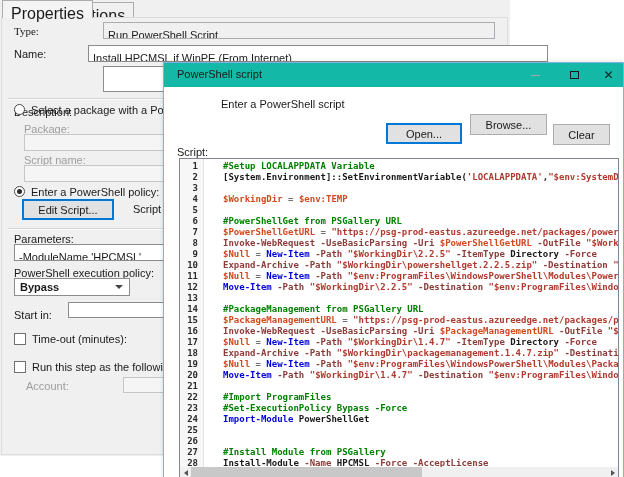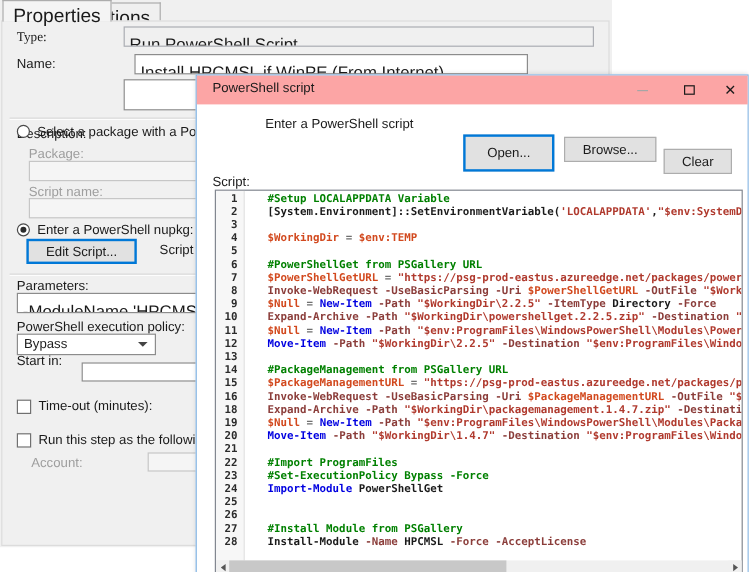--- a/index.html
+++ b/index.html
@@ -11,42 +11,42 @@
   
   #props-dialog { left:0; top:0; width:510px; height:456px; background:#f0f0f0; }
   .tab { border:1px solid #acacac; border-bottom:none; background:#f0f0f0;
     padding:4px 8px 0 8px; font-size:16px; }
   .tab.active { background:#f4f4f4; z-index:2; }
   .tab-panel { left:1px; top:17px; width:507px; height:438px; background:#f0f0f0;
     border:1px solid #dcdcdc; }
   .lbl { white-space:nowrap; }
   .lbl.disabled { color:#9e9e9e; }
   .txtbox { background:#fff; border:1px solid #8c8c8c; padding:6px 4px;
-    white-space:nowrap; overflow:hidden; font-size:14px; }
+    white-space:nowrap; overflow:hidden; font-size:11px; }
   .txtbox.readonly { background:#f0f0f0; border-color:#abadb3; }
   .txtbox.disabled { background:#f5f5f5; border-color:#c6c6c6; color:#9e9e9e; }
   .groove { border-top:1px solid #d5d5d5; border-bottom:1px solid #fdfdfd; height:2px; }
   .radio { width:11px; height:11px; border:1px solid #4a4a4a; border-radius:50%;
     background:#fff; }
   .radio.checked::after { content:""; position:absolute; left:2px; top:2px;
     width:5px; height:5px; border-radius:50%; background:#2b2b2b; }
   .checkbox { width:12px; height:12px; border:1px solid #707070; background:#fff; }
   .btn { background:#e1e1e1; border:1px solid #adadad; text-align:center;
     font-size:11px; display:flex; align-items:center; justify-content:center; }
   .btn.focused { border:2px solid var(--accent-focus); }
   .combo { background:#fff; border:1px solid #8c8c8c; display:flex;
     align-items:center; padding-left:5px; }
   .combo .chev { position:absolute; right:6px; top:6px; width:0; height:0;
     border-left:4px solid transparent; border-right:4px solid transparent;
     border-top:4px solid #444; }
 
   
   #ps-window { left:163px; top:62px; width:461px; height:416px; background:#fff;
     border:1px solid var(--window-border); box-shadow:0 0 4px rgba(0,0,0,.15); }
-  .titlebar { left:0; top:0; width:459px; height:24px; background:#fca5a5; }
+  .titlebar { left:0; top:0; width:459px; height:24px; background:#14b8a6; }
   .title-text { left:13px; top:5px; font-size:11px; }
   .cap-btn { top:0; height:24px; display:flex; align-items:center;
     justify-content:center; }
   .min-glyph { width:9px; height:1px; background:#a6a6a6; }
   .max-glyph { width:9px; height:8px; border:1px solid #1a1a1a; }
   .close-glyph { font-size:12px; color:#1a1a1a; line-height:1; }
 
   
   #editor { left:15px; top:95px; width:440px; height:321px; background:#fff;
     border:1px solid #828790; overflow:hidden; }
@@ -80,54 +80,54 @@
 
   <div id="props-dialog" class="abs">
     <div class="tab active abs" style="left:2px; top:0; height:18px;">Properties</div>
     <div class="tab abs" style="left:61px; top:2px; height:16px;">Options</div>
     <div class="tab-panel abs"></div>
 
     <div class="lbl abs" style="left:14px; top:25px;font-family:Liberation Serif, serif;">Type:</div>
     <div class="txtbox readonly abs" style="left:103px; top:22px; width:392px; height:17px;">Run PowerShell Script</div>
 
     <div class="lbl abs" style="left:14px; top:48px;">Name:</div>
-    <div class="txtbox abs" style="left:112px; top:45px; width:328px; height:17px;">Install HPCMSL if WinPE (From Internet)</div>
+    <div class="txtbox abs" style="left:88px; top:45px; width:460px; height:17px;">Install HPCMSL if WinPE (From Internet)</div>
 
     <div class="lbl abs" style="left:14px; top:70px;margin-top:36px;">Description:</div>
     <div class="txtbox abs" style="left:103px; top:66px; width:392px; height:26px;"></div>
 
     <div class="groove abs" style="left:8px; top:98px; width:494px;"></div>
 
     <div class="radio abs" style="left:14px; top:104px;"></div>
     <div class="lbl abs" style="left:31px; top:104px;">Select a package with a PowerShell script</div>
 
     <div class="lbl disabled abs" style="left:24px; top:123px;">Package:</div>
     <div class="txtbox disabled abs" style="left:24px; top:134px; width:466px; height:17px;"></div>
 
     <div class="lbl disabled abs" style="left:24px; top:154px;">Script name:</div>
     <div class="txtbox disabled abs" style="left:24px; top:165px; width:466px; height:17px;"></div>
 
     <div class="radio checked abs" style="left:14px; top:186px;"></div>
-    <div class="lbl abs" style="left:31px; top:186px;">Enter a PowerShell nupkg:</div>
+    <div class="lbl abs" style="left:31px; top:186px;">Enter a PowerShell policy:</div>
 
     <div class="btn focused abs" style="left:22px; top:199px; width:92px; height:21px;">Edit Script...</div>
     <div class="lbl abs" style="left:133px; top:203px; width:30px; overflow:hidden; white-space:nowrap;">Script status</div>
 
     <div class="groove abs" style="left:8px; top:228px; width:494px;"></div>
 
     <div class="lbl abs" style="left:14px; top:233px;">Parameters:</div>
     <div class="txtbox abs" style="left:14px; top:244px; width:476px; height:17px;">-ModuleName 'HPCMSL'</div>
 
     <div class="lbl abs" style="left:14px; top:267px;">PowerShell execution policy:</div>
-    <div class="combo abs" style="left:14px; top:278px; width:116px; height:18px;">
+    <div class="combo abs" style="left:14px; top:278px; width:116px; height:18px;font-weight:bold;">
       <span>Bypass</span>
       <span class="chev"></span>
     </div>
 
-    <div class="lbl abs" style="left:14px; top:295px;">Start in:</div>
+    <div class="lbl abs" style="left:14px; top:309px;">Start in:</div>
     <div class="txtbox abs" style="left:68px; top:302px; width:422px; height:16px;"></div>
 
     <div class="checkbox abs" style="left:14px; top:333px;"></div>
     <div class="lbl abs" style="left:32px; top:333px;">Time-out (minutes):</div>
 
     <div class="checkbox abs" style="left:14px; top:361px;"></div>
     <div class="lbl abs" style="left:32px; top:361px;">Run this step as the following account</div>
 
     <div class="lbl disabled abs" style="left:26px; top:380px;">Account:</div>
     <div class="txtbox disabled abs" style="left:123px; top:377px; width:367px; height:16px;"></div>
@@ -142,21 +142,21 @@
       <div class="cap-btn abs" style="left:392px; width:36px;">
         <span class="max-glyph"></span>
       </div>
       <div class="cap-btn abs" style="left:430px; width:29px;">
         <span class="close-glyph">✕</span>
       </div>
     </div>
 
     <div class="lbl abs" style="left:13px; top:35px;margin-left:44px;">Enter a PowerShell script</div>
 
-    <div class="btn focused abs" style="left:222px; top:49px; width:76px; height:31px;">Open...</div>
+    <div class="btn focused abs" style="left:222px; top:60px; width:76px; height:21px;">Open...</div>
     <div class="btn abs" style="left:306px; top:51px; width:77px; height:21px;">Browse...</div>
     <div class="btn abs" style="left:389px; top:61px; width:57px; height:21px;">Clear</div>
 
     <div class="lbl abs" style="left:13px; top:83px;">Script:</div>
 
     <div id="editor" class="abs">
       <div id="num-margin" class="abs"></div>
       <div id="lines" class="abs">
           <div class="ed-line"><span class="ed-num">1</span><span class="ed-code"><span class="tok-c">#Setup LOCALAPPDATA Variable</span></span></div>
           <div class="ed-line"><span class="ed-num">2</span><span class="ed-code"><span class="tok-t">[System.Environment]::SetEnvironmentVariable(</span><span class="tok-s">'LOCALAPPDATA'</span><span class="tok-t">,</span><span class="tok-s">"$env:SystemDrive\Users\Default\AppData\Local"</span></span></div>
@@ -167,20 +167,21 @@
           <div class="ed-line"><span class="ed-num">7</span><span class="ed-code"><span class="tok-v">$PowerShellGetURL</span><span class="tok-o"> = </span><span class="tok-s">"https://psg-prod-eastus.azureedge.net/packages/powershellget.2.2.5.nupkg"</span></span></div>
           <div class="ed-line"><span class="ed-num">8</span><span class="ed-code"><span class="tok-p">Invoke-WebRequest</span><span class="tok-p"> -UseBasicParsing</span><span class="tok-p"> -Uri </span><span class="tok-v">$PowerShellGetURL</span><span class="tok-p"> -OutFile </span><span class="tok-s">"$WorkingDir\powershellget.2.2.5.zip"</span></span></div>
           <div class="ed-line"><span class="ed-num">9</span><span class="ed-code"><span class="tok-v">$Null</span><span class="tok-o"> = </span><span class="tok-k">New-Item</span><span class="tok-p"> -Path </span><span class="tok-s">"$WorkingDir\2.2.5"</span><span class="tok-p"> -ItemType </span><span class="tok-t">Directory</span><span class="tok-p"> -Force</span></span></div>
           <div class="ed-line"><span class="ed-num">10</span><span class="ed-code"><span class="tok-p">Expand-Archive</span><span class="tok-p"> -Path </span><span class="tok-s">"$WorkingDir\powershellget.2.2.5.zip"</span><span class="tok-p"> -Destination </span><span class="tok-s">"$WorkingDir\2.2.5"</span></span></div>
           <div class="ed-line"><span class="ed-num">11</span><span class="ed-code"><span class="tok-v">$Null</span><span class="tok-o"> = </span><span class="tok-k">New-Item</span><span class="tok-p"> -Path </span><span class="tok-s">"$env:ProgramFiles\WindowsPowerShell\Modules\PowerShellGet"</span></span></div>
           <div class="ed-line"><span class="ed-num">12</span><span class="ed-code"><span class="tok-k">Move-Item</span><span class="tok-p"> -Path </span><span class="tok-s">"$WorkingDir\2.2.5"</span><span class="tok-p"> -Destination </span><span class="tok-s">"$env:ProgramFiles\WindowsPowerShell\Modules\PowerShellGet\2.2.5"</span></span></div>
           <div class="ed-line"><span class="ed-num">13</span><span class="ed-code"></span></div>
           <div class="ed-line"><span class="ed-num">14</span><span class="ed-code"><span class="tok-c">#PackageManagement from PSGallery URL</span></span></div>
           <div class="ed-line"><span class="ed-num">15</span><span class="ed-code"><span class="tok-v">$PackageManagementURL</span><span class="tok-o"> = </span><span class="tok-s">"https://psg-prod-eastus.azureedge.net/packages/packagemanagement.1.4.7.nupkg"</span></span></div>
           <div class="ed-line"><span class="ed-num">16</span><span class="ed-code"><span class="tok-p">Invoke-WebRequest</span><span class="tok-p"> -UseBasicParsing</span><span class="tok-p"> -Uri </span><span class="tok-v">$PackageManagementURL</span><span class="tok-p"> -OutFile </span><span class="tok-s">"$WorkingDir\packagemanagement.1.4.7.zip"</span></span></div>
+          <div class="ed-line"><span class="ed-num">17</span><span class="ed-code"><span class="tok-v">$Null</span><span class="tok-o"> = </span><span class="tok-k">New-Item</span><span class="tok-p"> -Path </span><span class="tok-s">"$WorkingDir\1.4.7"</span><span class="tok-p"> -ItemType </span><span class="tok-t">Directory</span><span class="tok-p"> -Force</span></span></div>
           <div class="ed-line"><span class="ed-num">18</span><span class="ed-code"><span class="tok-p">Expand-Archive</span><span class="tok-p"> -Path </span><span class="tok-s">"$WorkingDir\packagemanagement.1.4.7.zip"</span><span class="tok-p"> -Destination </span></span></div>
           <div class="ed-line"><span class="ed-num">19</span><span class="ed-code"><span class="tok-v">$Null</span><span class="tok-o"> = </span><span class="tok-k">New-Item</span><span class="tok-p"> -Path </span><span class="tok-s">"$env:ProgramFiles\WindowsPowerShell\Modules\PackageManagement"</span></span></div>
           <div class="ed-line"><span class="ed-num">20</span><span class="ed-code"><span class="tok-k">Move-Item</span><span class="tok-p"> -Path </span><span class="tok-s">"$WorkingDir\1.4.7"</span><span class="tok-p"> -Destination </span><span class="tok-s">"$env:ProgramFiles\WindowsPowerShell\Modules\PackageManagement\1.4.7"</span></span></div>
           <div class="ed-line"><span class="ed-num">21</span><span class="ed-code"></span></div>
           <div class="ed-line"><span class="ed-num">22</span><span class="ed-code"><span class="tok-c">#Import ProgramFiles</span></span></div>
           <div class="ed-line"><span class="ed-num">23</span><span class="ed-code"><span class="tok-c">#Set-ExecutionPolicy Bypass -Force</span></span></div>
           <div class="ed-line"><span class="ed-num">24</span><span class="ed-code"><span class="tok-k">Import-Module</span><span class="tok-t"> PowerShellGet</span></span></div>
           <div class="ed-line"><span class="ed-num">25</span><span class="ed-code"></span></div>
           <div class="ed-line"><span class="ed-num">26</span><span class="ed-code"></span></div>
           <div class="ed-line"><span class="ed-num">27</span><span class="ed-code"><span class="tok-c">#Install Module from PSGallery</span></span></div>

